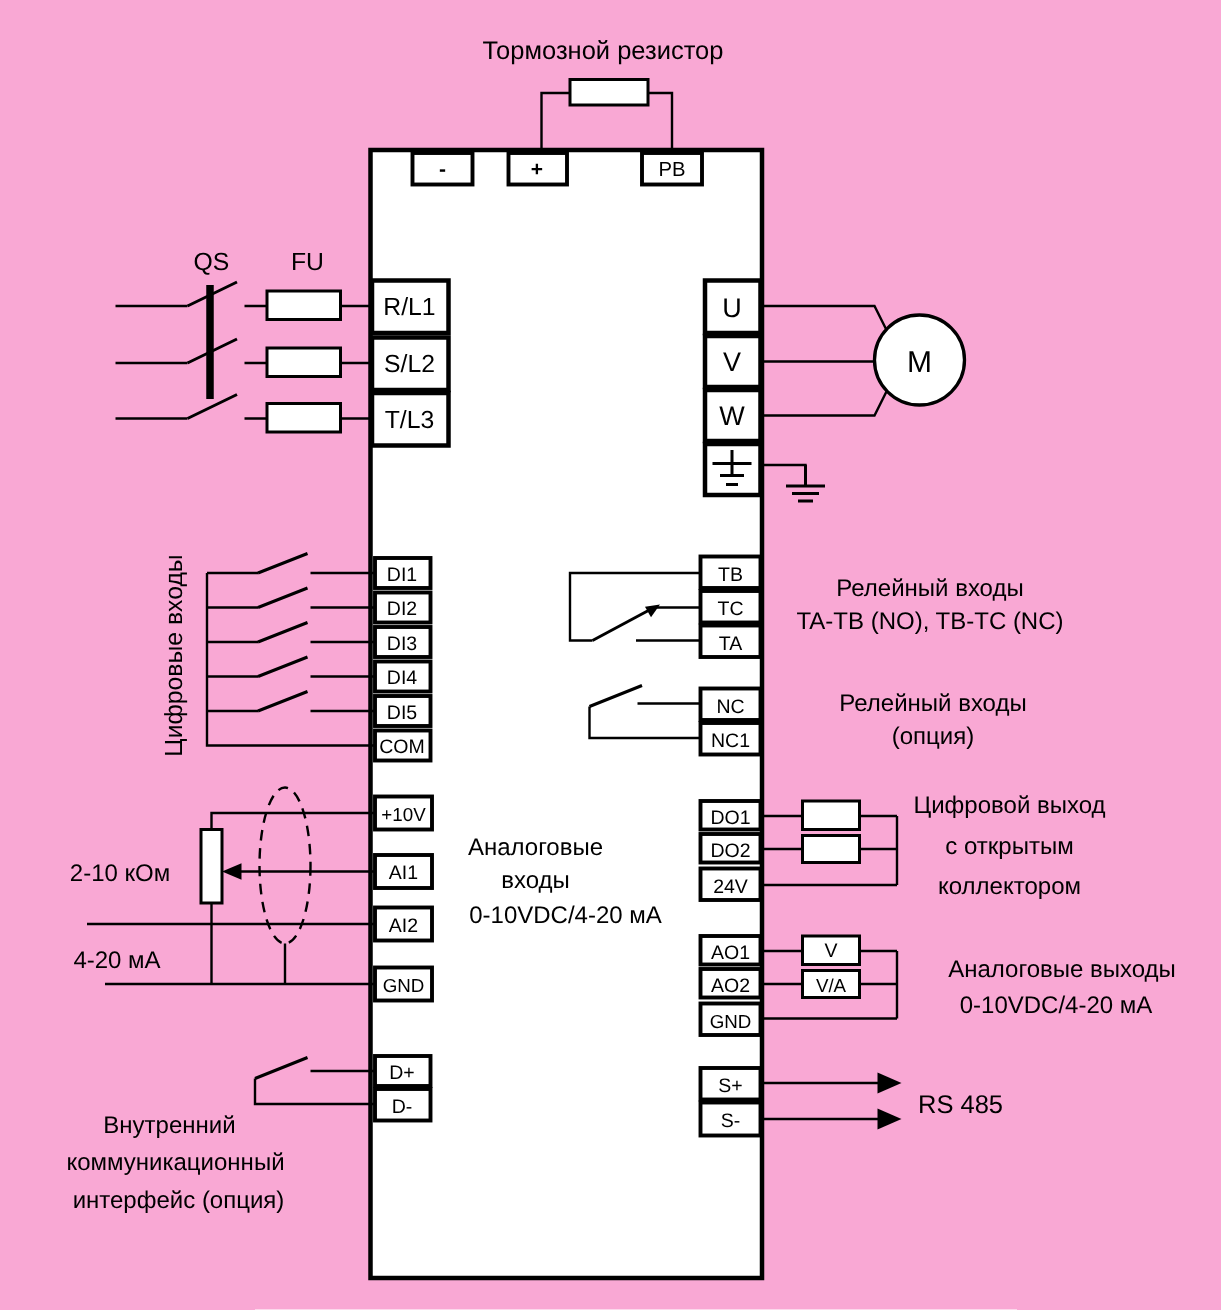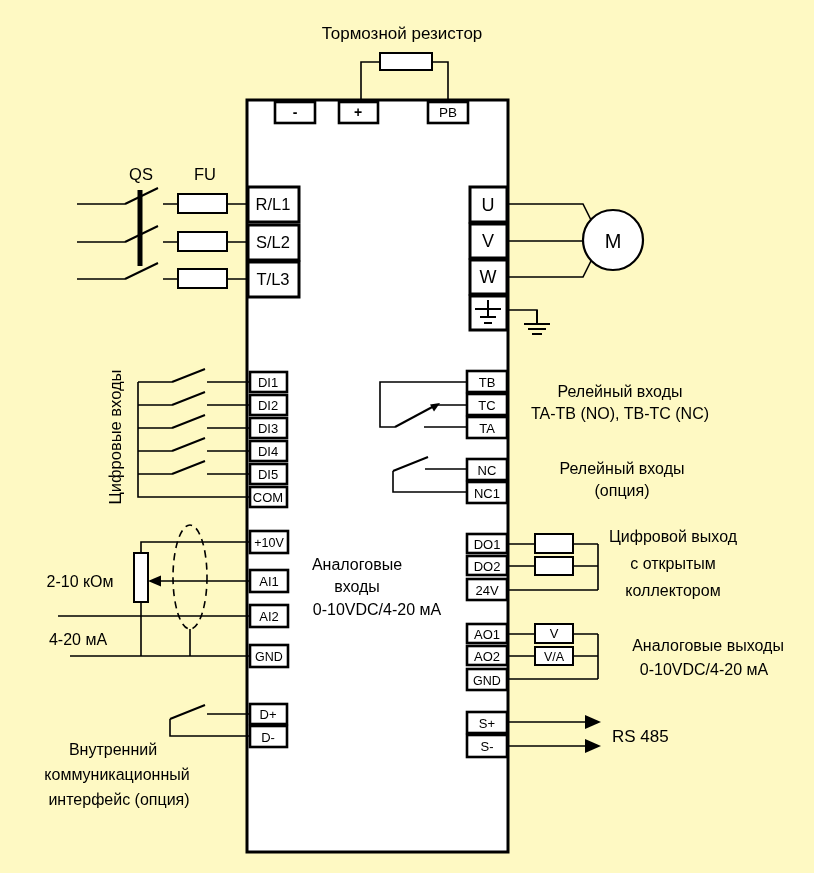--- a/index.html
+++ b/index.html
@@ -1,16 +1,16 @@
 <!DOCTYPE html>
 <html><head>
 <meta charset="utf-8">
 <style>
   html,body{margin:0;padding:0;background:#ffffff;}
-  .stage{width:814px;height:873px;position:relative;background:#fef9c3;overflow:hidden;}
+  .stage{width:814px;height:873px;position:relative;background:#f9a8d4;overflow:hidden;}
   svg{display:block;}
   text{font-family:"Liberation Sans",sans-serif;fill:#000;}
   .wire{stroke:#000;stroke-width:1.6;fill:none;}
   .blade{stroke:#000;stroke-width:2;fill:none;}
   .tbox{fill:#fff;stroke:#000;stroke-width:2.6;}
   .tbox-big{fill:#fff;stroke:#000;stroke-width:3;}
   .part{fill:#fff;stroke:#000;stroke-width:2;}
   .lbl-sm{font-size:13px;}
   .lbl-xs{font-size:12.5px;}
   .lbl-md{font-size:16.5px;}

